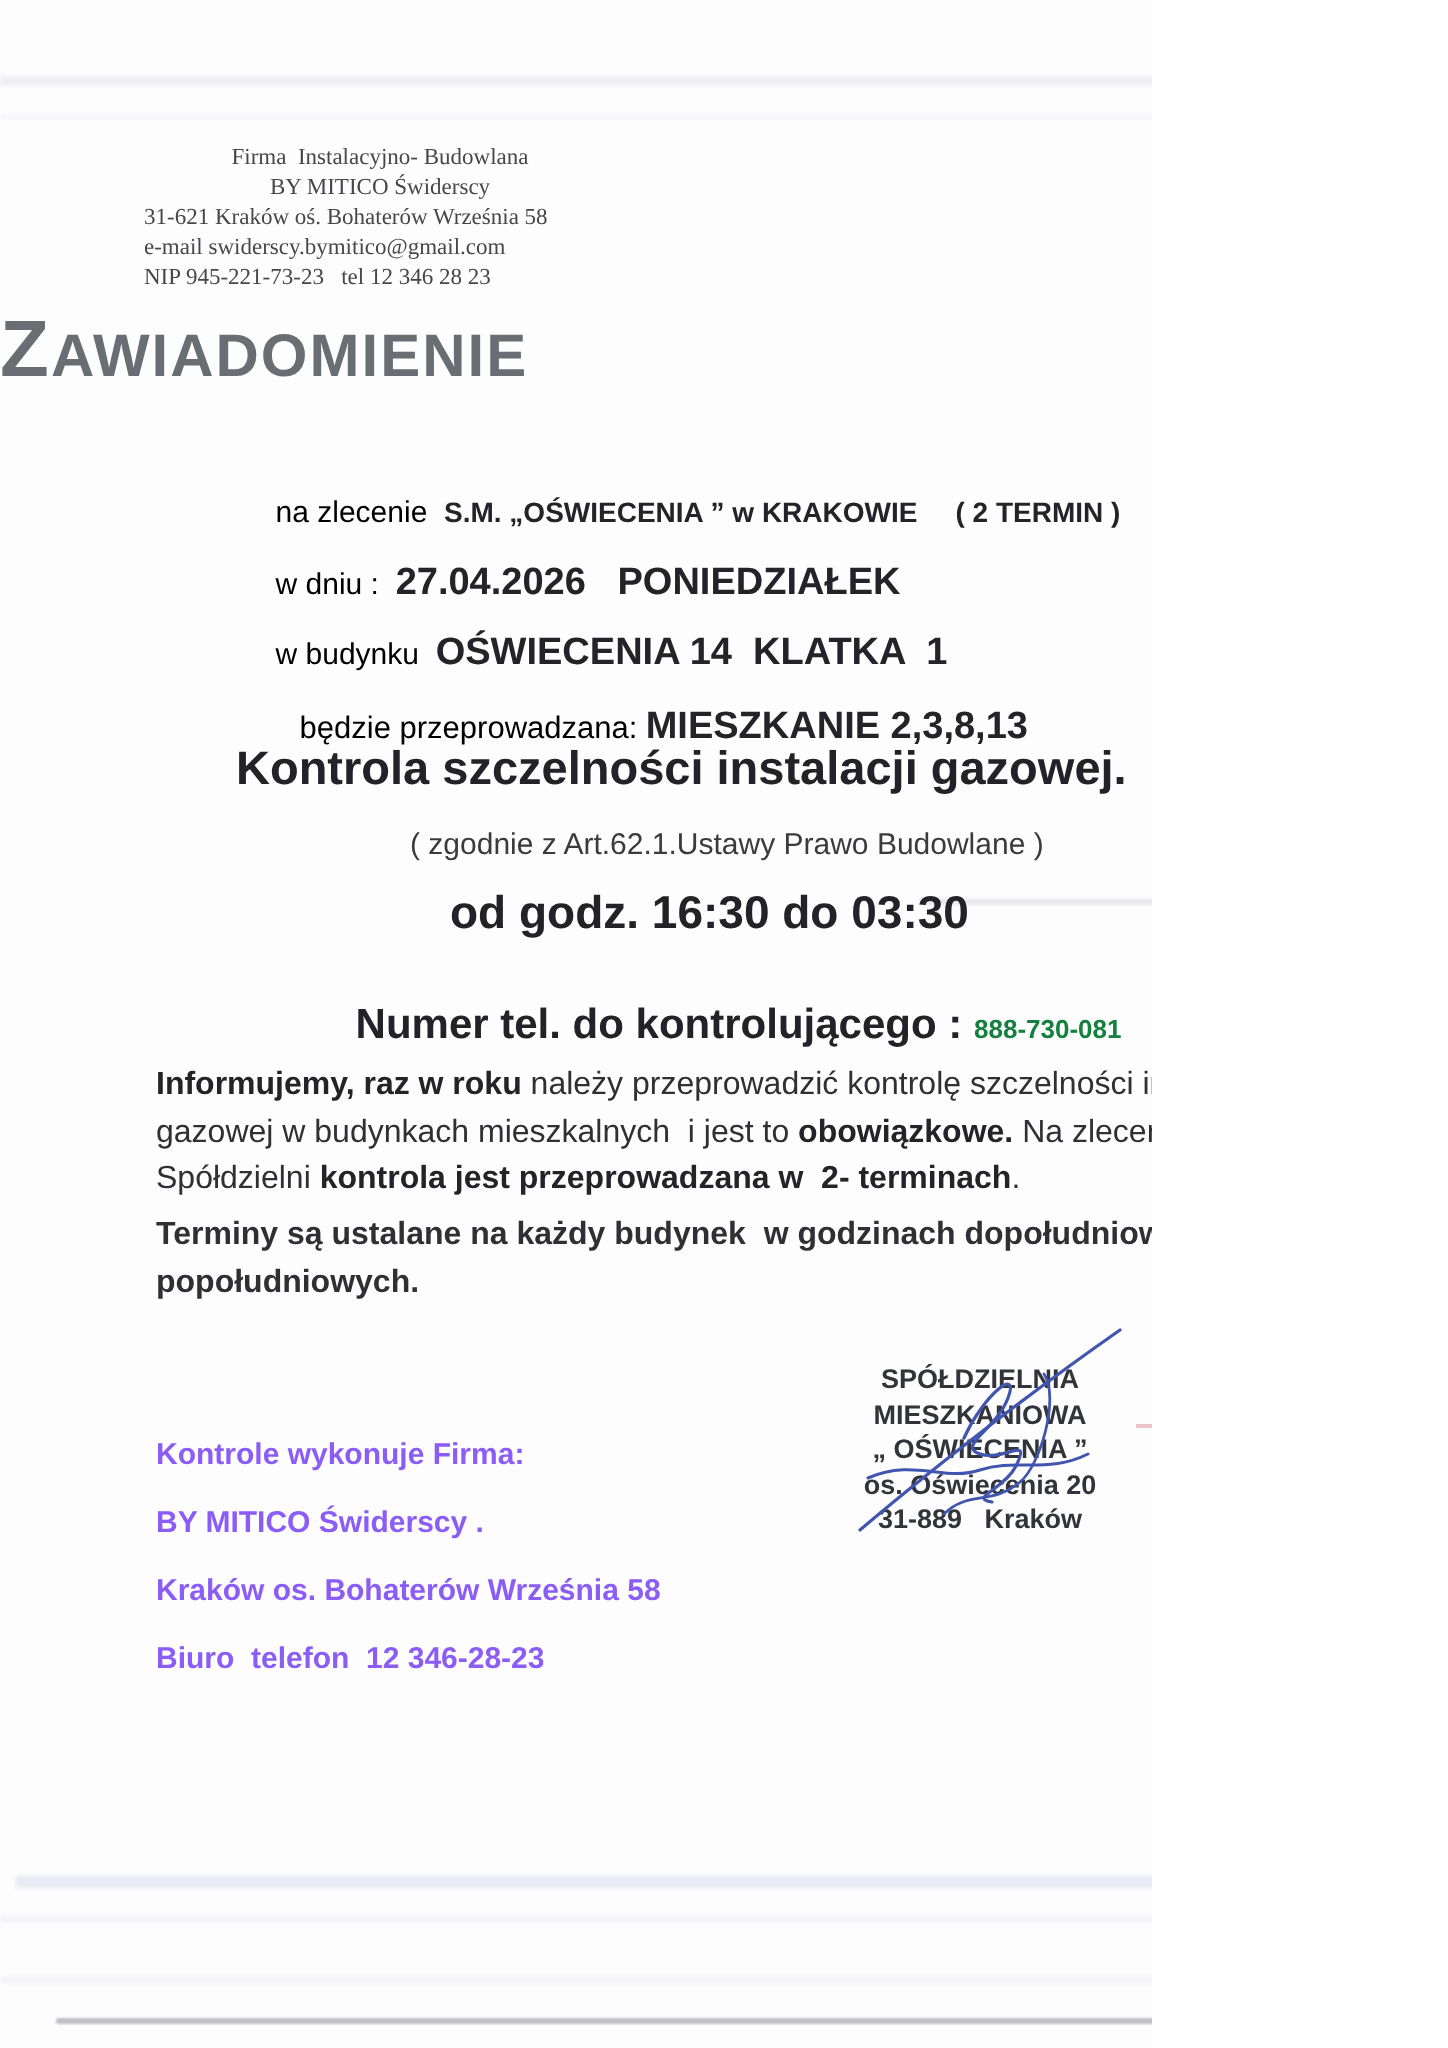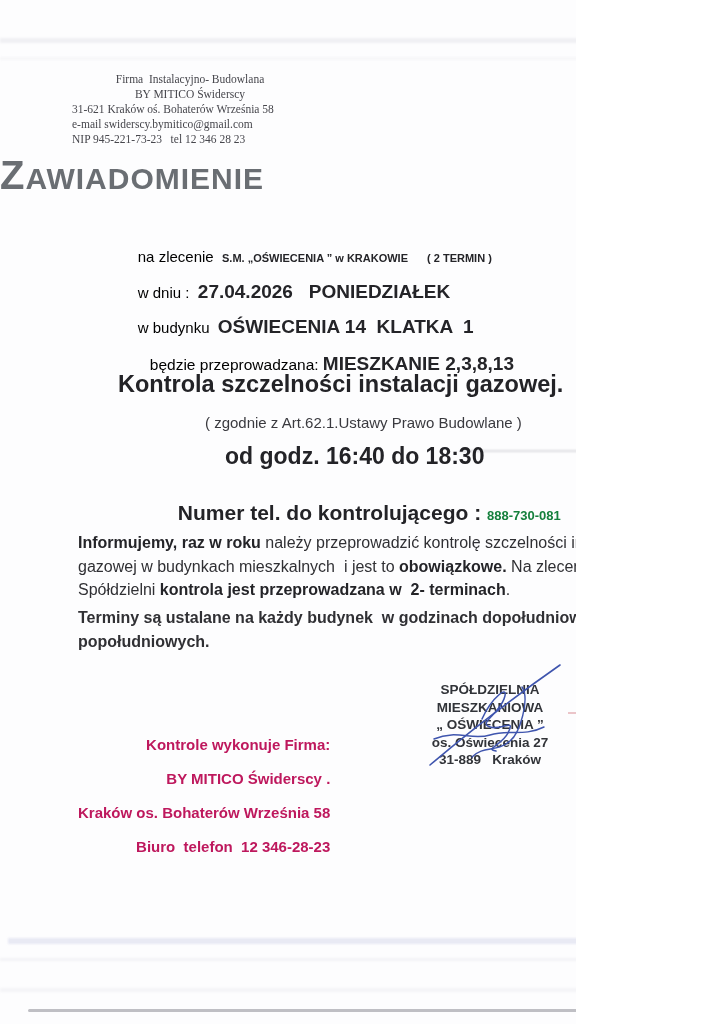--- a/index.html
+++ b/index.html
@@ -23,37 +23,37 @@
   
   .doc-title{
     left:0;top:153px;width:724px;text-align:left;
     font-weight:bold;font-size:30px;letter-spacing:1px;color:#6a6e73;
   }
   .doc-title::first-letter{font-size:40px;}
   
   .nline{white-space:pre-wrap;}
   .pfx{font-size:15px;color:#000000;}
   .b{font-weight:bold;color:#242428;}
-  .v1{font-size:11px;}
+  .v1{font-size:14px;}
   .v2{font-size:19px;text-align:center;}
   .gap{margin-left:19px;}
   .subject{font-weight:bold;font-size:23.5px;color:#232327;text-align:center;}
   .legal{font-size:15px;color:#3a3a3f;}
   .hours{font-weight:bold;font-size:23px;color:#232327;}
   .contact-label{font-weight:bold;font-size:21px;color:#232327;}
   .contact-phone{font-weight:bold;font-size:13px;color:#15803d;}
   
   .para{left:78px;width:578px;font-size:16px;line-height:23.5px;color:#303034;}
   
   .stamp{
     left:398px;top:681px;width:184px;text-align:center;
     font-weight:bold;font-size:13.5px;line-height:17.5px;color:#323439;
   }
   
-  .contractor{left:78px;top:736px;font-weight:bold;font-size:15px;color:#be185d;text-align:right;}
+  .contractor{left:78px;top:719px;font-weight:bold;font-size:15px;color:#8b5cf6;}
   .contractor div{margin-bottom:17px;}
   
   .footer-line{left:28px;top:1009px;width:668px;height:3px;background:#bfbfc4;border-radius:2px;filter:blur(0.4px);}
   .pink-line{left:568px;top:712px;width:156px;height:1.5px;background:rgba(224,160,165,0.6);}
   .sig-svg{left:412px;top:657px;}
 </style>
 </head>
 <body>
 
 <div class="page">
@@ -88,36 +88,36 @@
   </div>
 
   <div class="abs nline" style="left:132px;top:335px;">
     <span class="pfx pre" style="font-size:15.5px;">będzie przeprowadzana:</span><span class="pfx"> </span><span class="b v2 pre">MIESZKANIE 2,3,8,13</span>
   </div>
 
   <div class="abs subject pre" style="left:118px;top:371px;">Kontrola szczelności instalacji gazowej.</div>
 
   <div class="abs legal pre" style="left:205px;top:414px;">( zgodnie z Art.62.1.Ustawy Prawo Budowlane )</div>
 
-  <div class="abs hours pre" style="left:225px;top:443px;">od godz. 16:40 do 18:30</div>
+  <div class="abs hours pre" style="left:225px;top:443px;">od godz. 16:30 do 03:30</div>
 
   <div class="abs nline" style="left:160px;top:483px;">
     <span class="contact-label pre">Numer tel. do kontrolującego :</span><span class="contact-label"> </span><span class="contact-phone pre">888-730-081</span>
   </div>
 
   <div class="abs para" style="top:531px;">
     <span class="b pre">Informujemy, raz w roku</span><span class="pre"> należy przeprowadzić kontrolę szczelności instalacji gazowej w budynkach mieszkalnych  i jest to </span><span class="b pre">obowiązkowe.</span><span class="pre"> Na zlecenie Spółdzielni </span><span class="b pre">kontrola jest przeprowadzana w  2- terminach</span><span class="pre">.</span>
   </div>
 
   <div class="abs para b pre" style="top:606px;">Terminy są ustalane na każdy budynek  w godzinach dopołudniowych i popołudniowych.</div>
 
   <div class="abs stamp">
     <div class="pre">SPÓŁDZIELNIA MIESZKANIOWA</div>
     <div class="pre">„ OŚWIECENIA ”</div>
-    <div class="pre">os. Oświecenia 27</div>
+    <div class="pre">os. Oświecenia 20</div>
     <div class="pre">31-889   Kraków</div>
   </div>
 
   <div class="abs pink-line"></div>
 
   <svg class="abs sig-svg" width="175" height="115" viewBox="0 0 175 115">
     <path d="M18,108 C45,85 95,45 148,8" fill="none" stroke-width="1.6" stroke-linecap="round" stroke="#3f55ae"></path>
     <path d="M70,62 C80,40 98,26 92,42 C86,58 66,66 78,70 C90,74 104,60 96,76 C90,88 72,92 84,94" fill="none" stroke-width="1.6" stroke-linecap="round" stroke="#3f55ae"></path>
     <path d="M22,82 C45,72 60,84 78,78 C96,72 112,80 132,70" fill="none" stroke-width="1.5" stroke-linecap="round" stroke="#3f55ae"></path>
     <path d="M60,100 C72,88 84,96 98,84 C108,76 118,42 110,30" fill="none" stroke-width="1.4" stroke-linecap="round" stroke="#3f55ae"></path>

